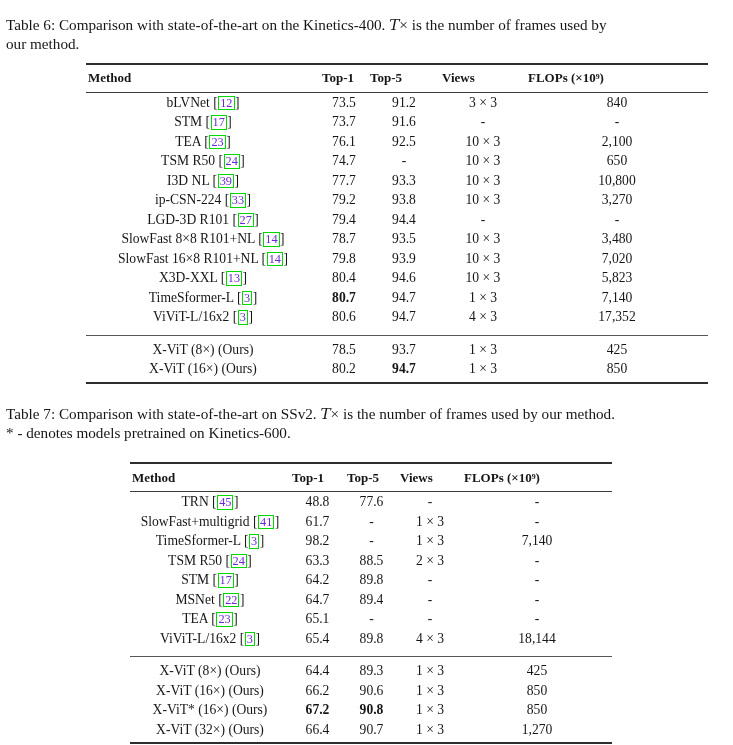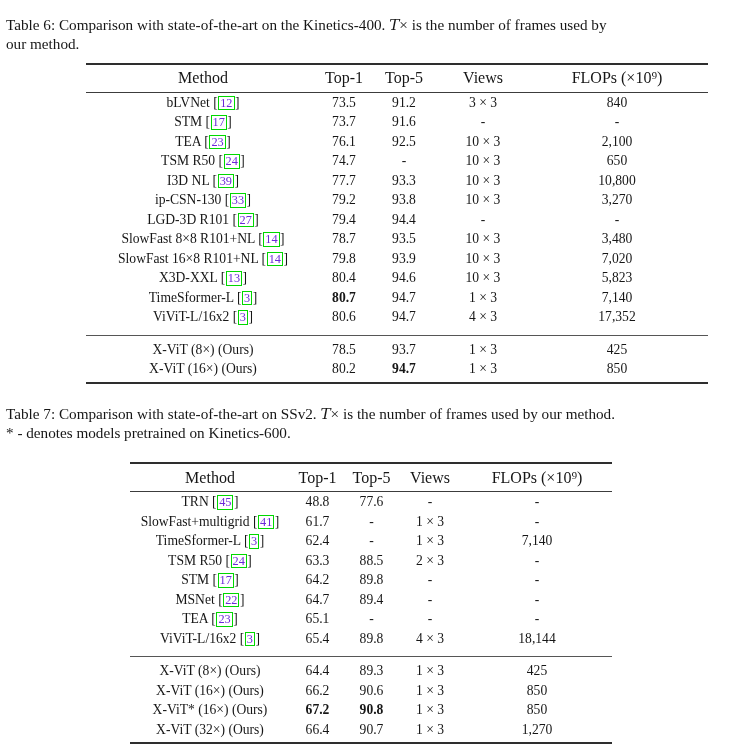--- a/index.html
+++ b/index.html
@@ -19,22 +19,22 @@
   .caption.c7{margin-top:21px;}
   table{
     border-collapse:collapse;width:100%;
     font-size:13.6px;color:#161616;
     border-top:2.4px solid #2e2e2e;
     border-bottom:2.4px solid #2e2e2e;
     table-layout:fixed;
   }
   thead tr{border-bottom:1.9px solid #3c3c3c;}
   th{
-    font-weight:normal;text-align:center;vertical-align:middle;
-    height:27px;padding:0 2px;font-size:16px;
+    font-weight:bold;text-align:left;vertical-align:middle;
+    height:27px;padding:0 2px;font-size:13px;
   }
   td{
     text-align:center;vertical-align:middle;
     height:19.5px;padding:0 2px;line-height:19.5px;
     white-space:nowrap;
   }
   tbody.main{border-bottom:1.9px solid #565656;}
   tbody.main tr:last-child td{padding-bottom:8px;}
   tbody.ours tr:first-child td{padding-top:4px;}
   tbody.ours tr:last-child td{padding-bottom:3px;}
@@ -100,21 +100,21 @@
           <td>650</td>
         </tr>
         <tr>
           <td><span>I3D NL</span> [<span class="cite">39</span>]</td>
           <td>77.7</td>
           <td>93.3</td>
           <td>10 × 3</td>
           <td>10,800</td>
         </tr>
         <tr>
-          <td><span>ip-CSN-130</span> [<span class="cite">33</span>]</td>
+          <td><span>ip-CSN-224</span> [<span class="cite">33</span>]</td>
           <td>79.2</td>
           <td>93.8</td>
           <td>10 × 3</td>
           <td>3,270</td>
         </tr>
         <tr>
           <td><span>LGD-3D R101</span> [<span class="cite">27</span>]</td>
           <td>79.4</td>
           <td>94.4</td>
           <td>-</td>
@@ -205,21 +205,21 @@
         </tr>
         <tr>
           <td><span>SlowFast+multigrid</span> [<span class="cite">41</span>]</td>
           <td>61.7</td>
           <td>-</td>
           <td>1 × 3</td>
           <td>-</td>
         </tr>
         <tr>
           <td><span>TimeSformer-L</span> [<span class="cite">3</span>]</td>
-          <td>62.4</td>
+          <td>98.2</td>
           <td>-</td>
           <td>1 × 3</td>
           <td>7,140</td>
         </tr>
         <tr>
           <td><span>TSM R50</span> [<span class="cite">24</span>]</td>
           <td>63.3</td>
           <td>88.5</td>
           <td>2 × 3</td>
           <td>-</td>

